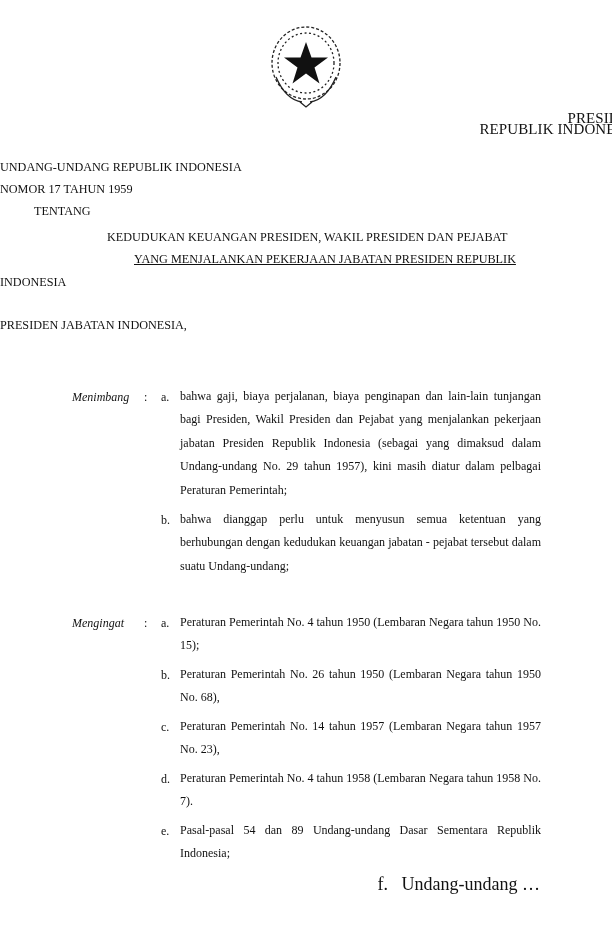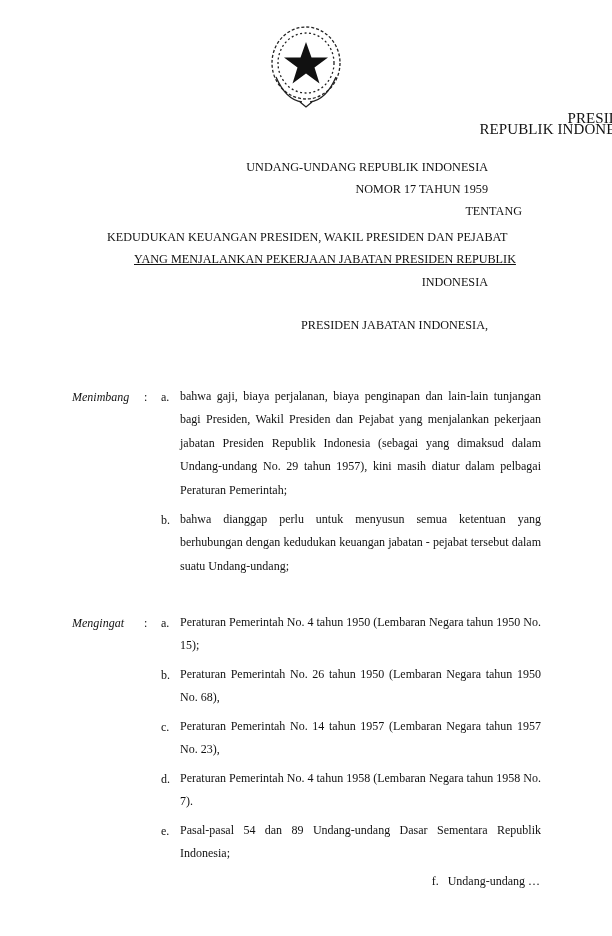--- a/index.html
+++ b/index.html
@@ -1,27 +1,27 @@
 <!DOCTYPE html>
 <html><head>
 <meta charset="utf-8">
 <style>
   html, body { margin:0; padding:0; background:#fff; }
   body { width:612px; height:936px; position:relative; overflow:hidden;
          font-family:"Liberation Serif", "DejaVu Serif", serif; color:#111; }
   .emblem { position:absolute; left:266px; top:22px; width:80px; height:88px; }
   .hdr-small { position:absolute; left:0; width:612px; text-align:right; font-size:15px; line-height:11px; letter-spacing:0.1px;padding-left:28px; }
-  .title { position:absolute; left:0; width:488px; text-align:right; font-size:12.2px; line-height:14px; }
+  .title { position:absolute; left:0; width:488px; text-align:left; font-size:12.2px; line-height:14px; }
   .title.left { text-align:left;margin-left:16px; }
   .section { position:absolute; left:0; width:612px; font-size:12px; }
   .sec-label { position:absolute; left:72px;font-style:italic; }
   .sec-colon { position:absolute; left:144px; }
   .item-letter { position:absolute; left:161px; }
   .item-text { position:absolute; left:180px; width:361px; text-align:justify; text-align-last:left; line-height:23.4px; }
-  .footer-next { position:absolute; top:815px; right:72px; font-size:12px; }
+  .footer-next { position:absolute; top:815px; right:72px; font-size:18px; }
 </style>
 </head>
 <body>
 
 <div>
 
   <svg class="emblem" viewBox="0 0 80 88">
     <g fill="none" stroke="#222" stroke-width="1.3">
       <ellipse cx="40" cy="41" rx="34" ry="36" stroke-dasharray="3 2"></ellipse>
       <ellipse cx="40" cy="41" rx="28" ry="30" stroke-dasharray="2 2.5"></ellipse>

